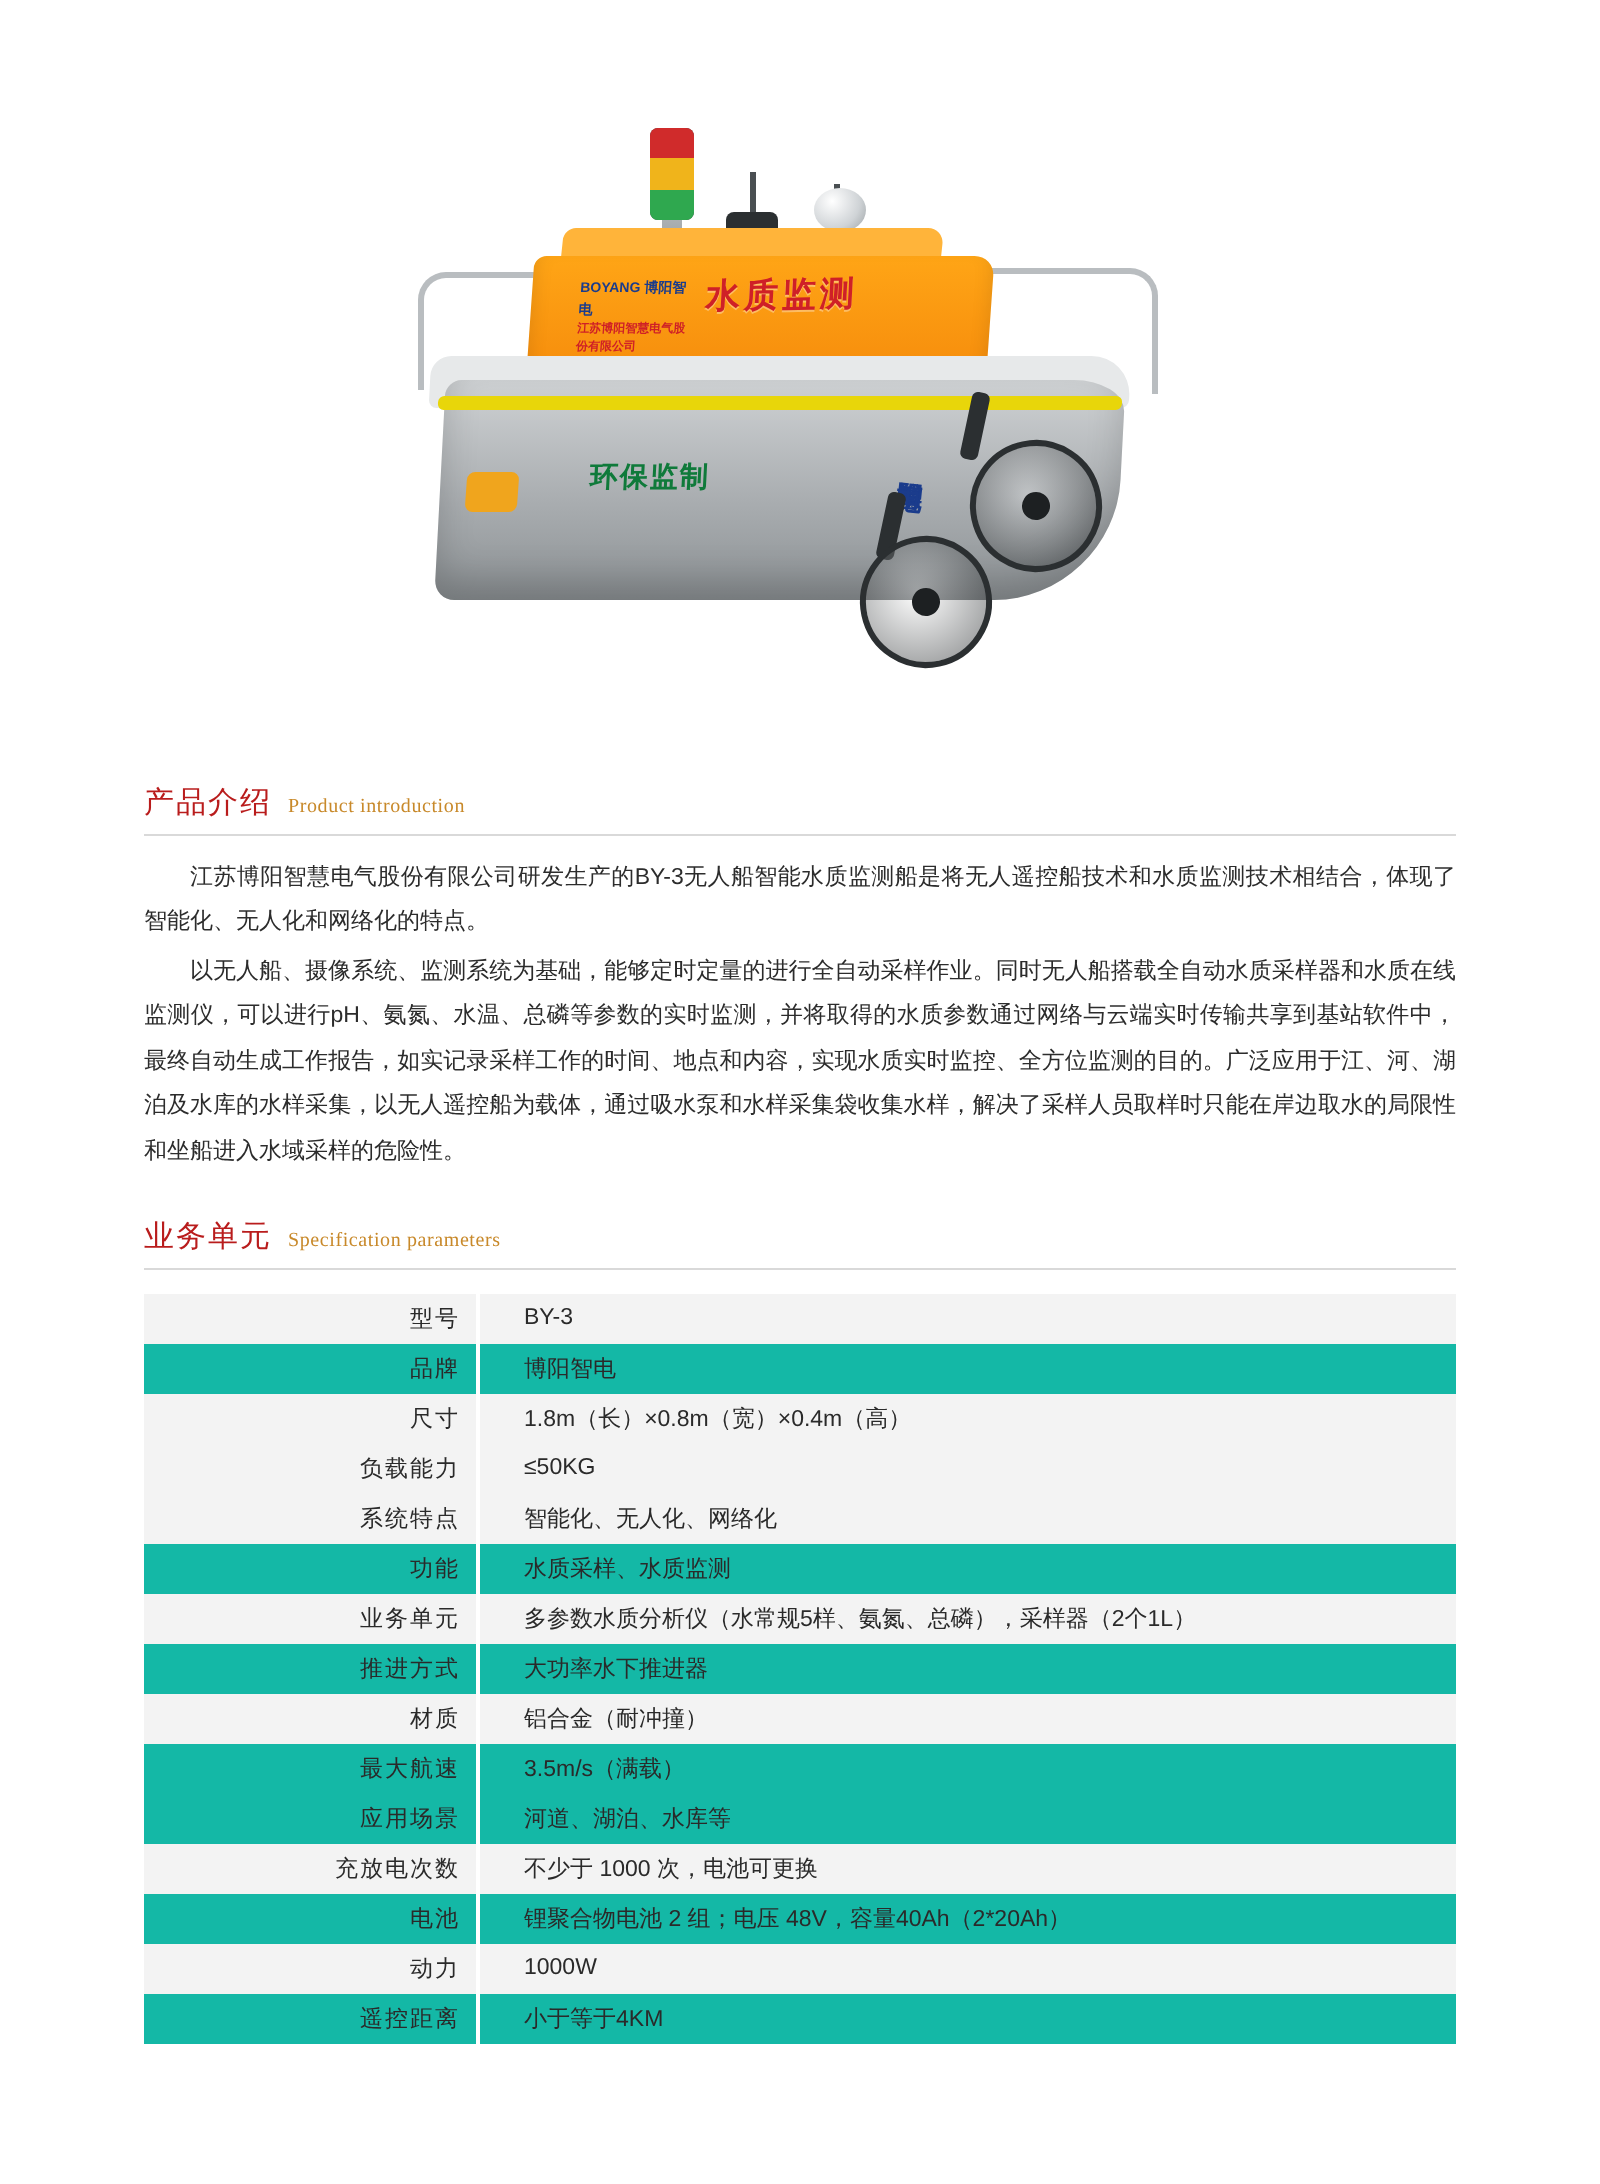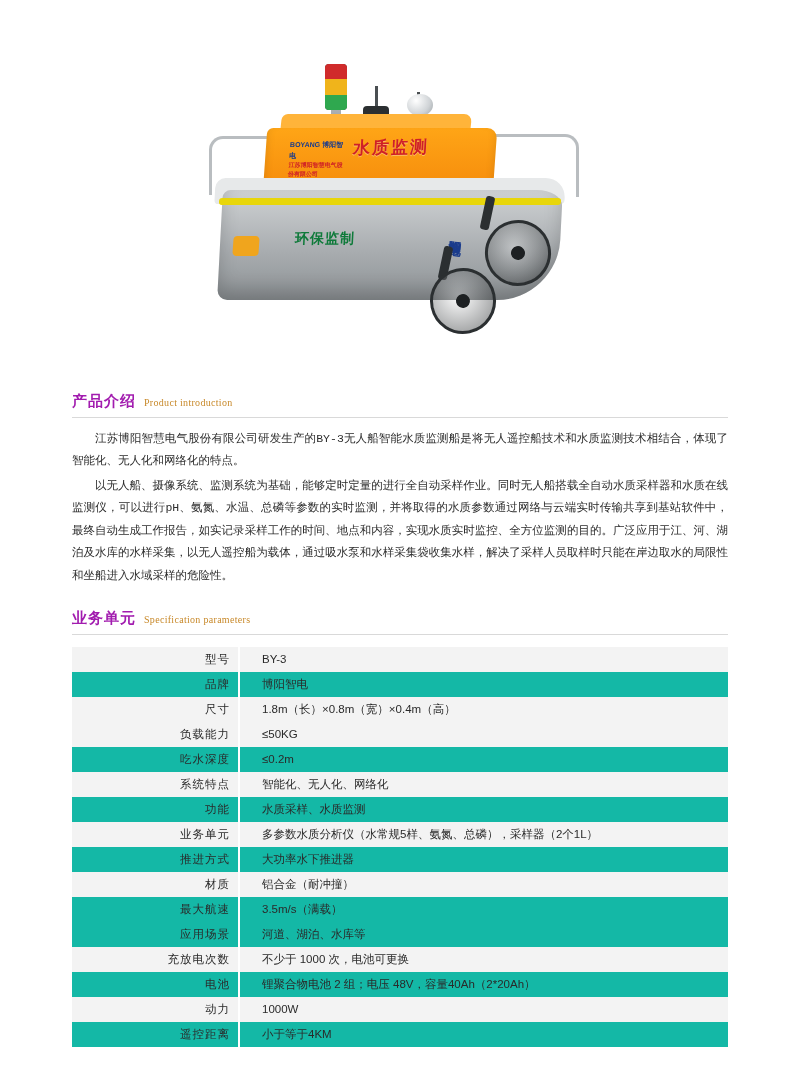--- a/index.html
+++ b/index.html
@@ -237,22 +237,22 @@
   
   .section-head {
     display: flex;
     align-items: baseline;
     gap: 8px;
     padding-left: 72px;
     margin-top: 22px;
   }
   .section-head .cn {
     font-size: 15px;
-    font-weight: bold;
-    color: #a21caf;
+    font-weight: normal;
+    color: #b91c1c;
     letter-spacing: 1px;
   }
   .section-head .en {
     font-size: 10px;
     color: #c8892a;
     font-family: "Liberation Serif", serif;
     letter-spacing: 0.3px;
   }
   .head-rule {
     margin: 6px 0 0 72px;
@@ -262,21 +262,20 @@
   }
 
   
   .intro {
     margin: 10px 96px 0 72px;
     width: 656px;
     font-size: 11.5px;
     line-height: 1.95;
     color: #2c2c2c;
     text-align: justify;
-    font-family: Liberation Mono, monospace;
   }
   .intro p { margin: 0 0 2px 0; text-indent: 2em; }
 
   
   .spec-table {
     margin: 12px 72px 0 72px;
     width: 656px;
     border-collapse: collapse;
     font-size: 11.5px;
     color: #2a2a2a;
@@ -369,24 +368,20 @@
           <td class="v">博阳智电</td>
         </tr>
         <tr class="odd">
           <td class="k">尺寸</td>
           <td class="v">1.8m（长）×0.8m（宽）×0.4m（高）</td>
         </tr>
         <tr class="odd">
           <td class="k">负载能力</td>
           <td class="v">≤50KG</td>
         </tr>
-        <tr class="even">
-          <td class="k">吃水深度</td>
-          <td class="v">≤0.2m</td>
-        </tr>
         <tr class="odd">
           <td class="k">系统特点</td>
           <td class="v">智能化、无人化、网络化</td>
         </tr>
         <tr class="even">
           <td class="k">功能</td>
           <td class="v">水质采样、水质监测</td>
         </tr>
         <tr class="odd">
           <td class="k">业务单元</td>

